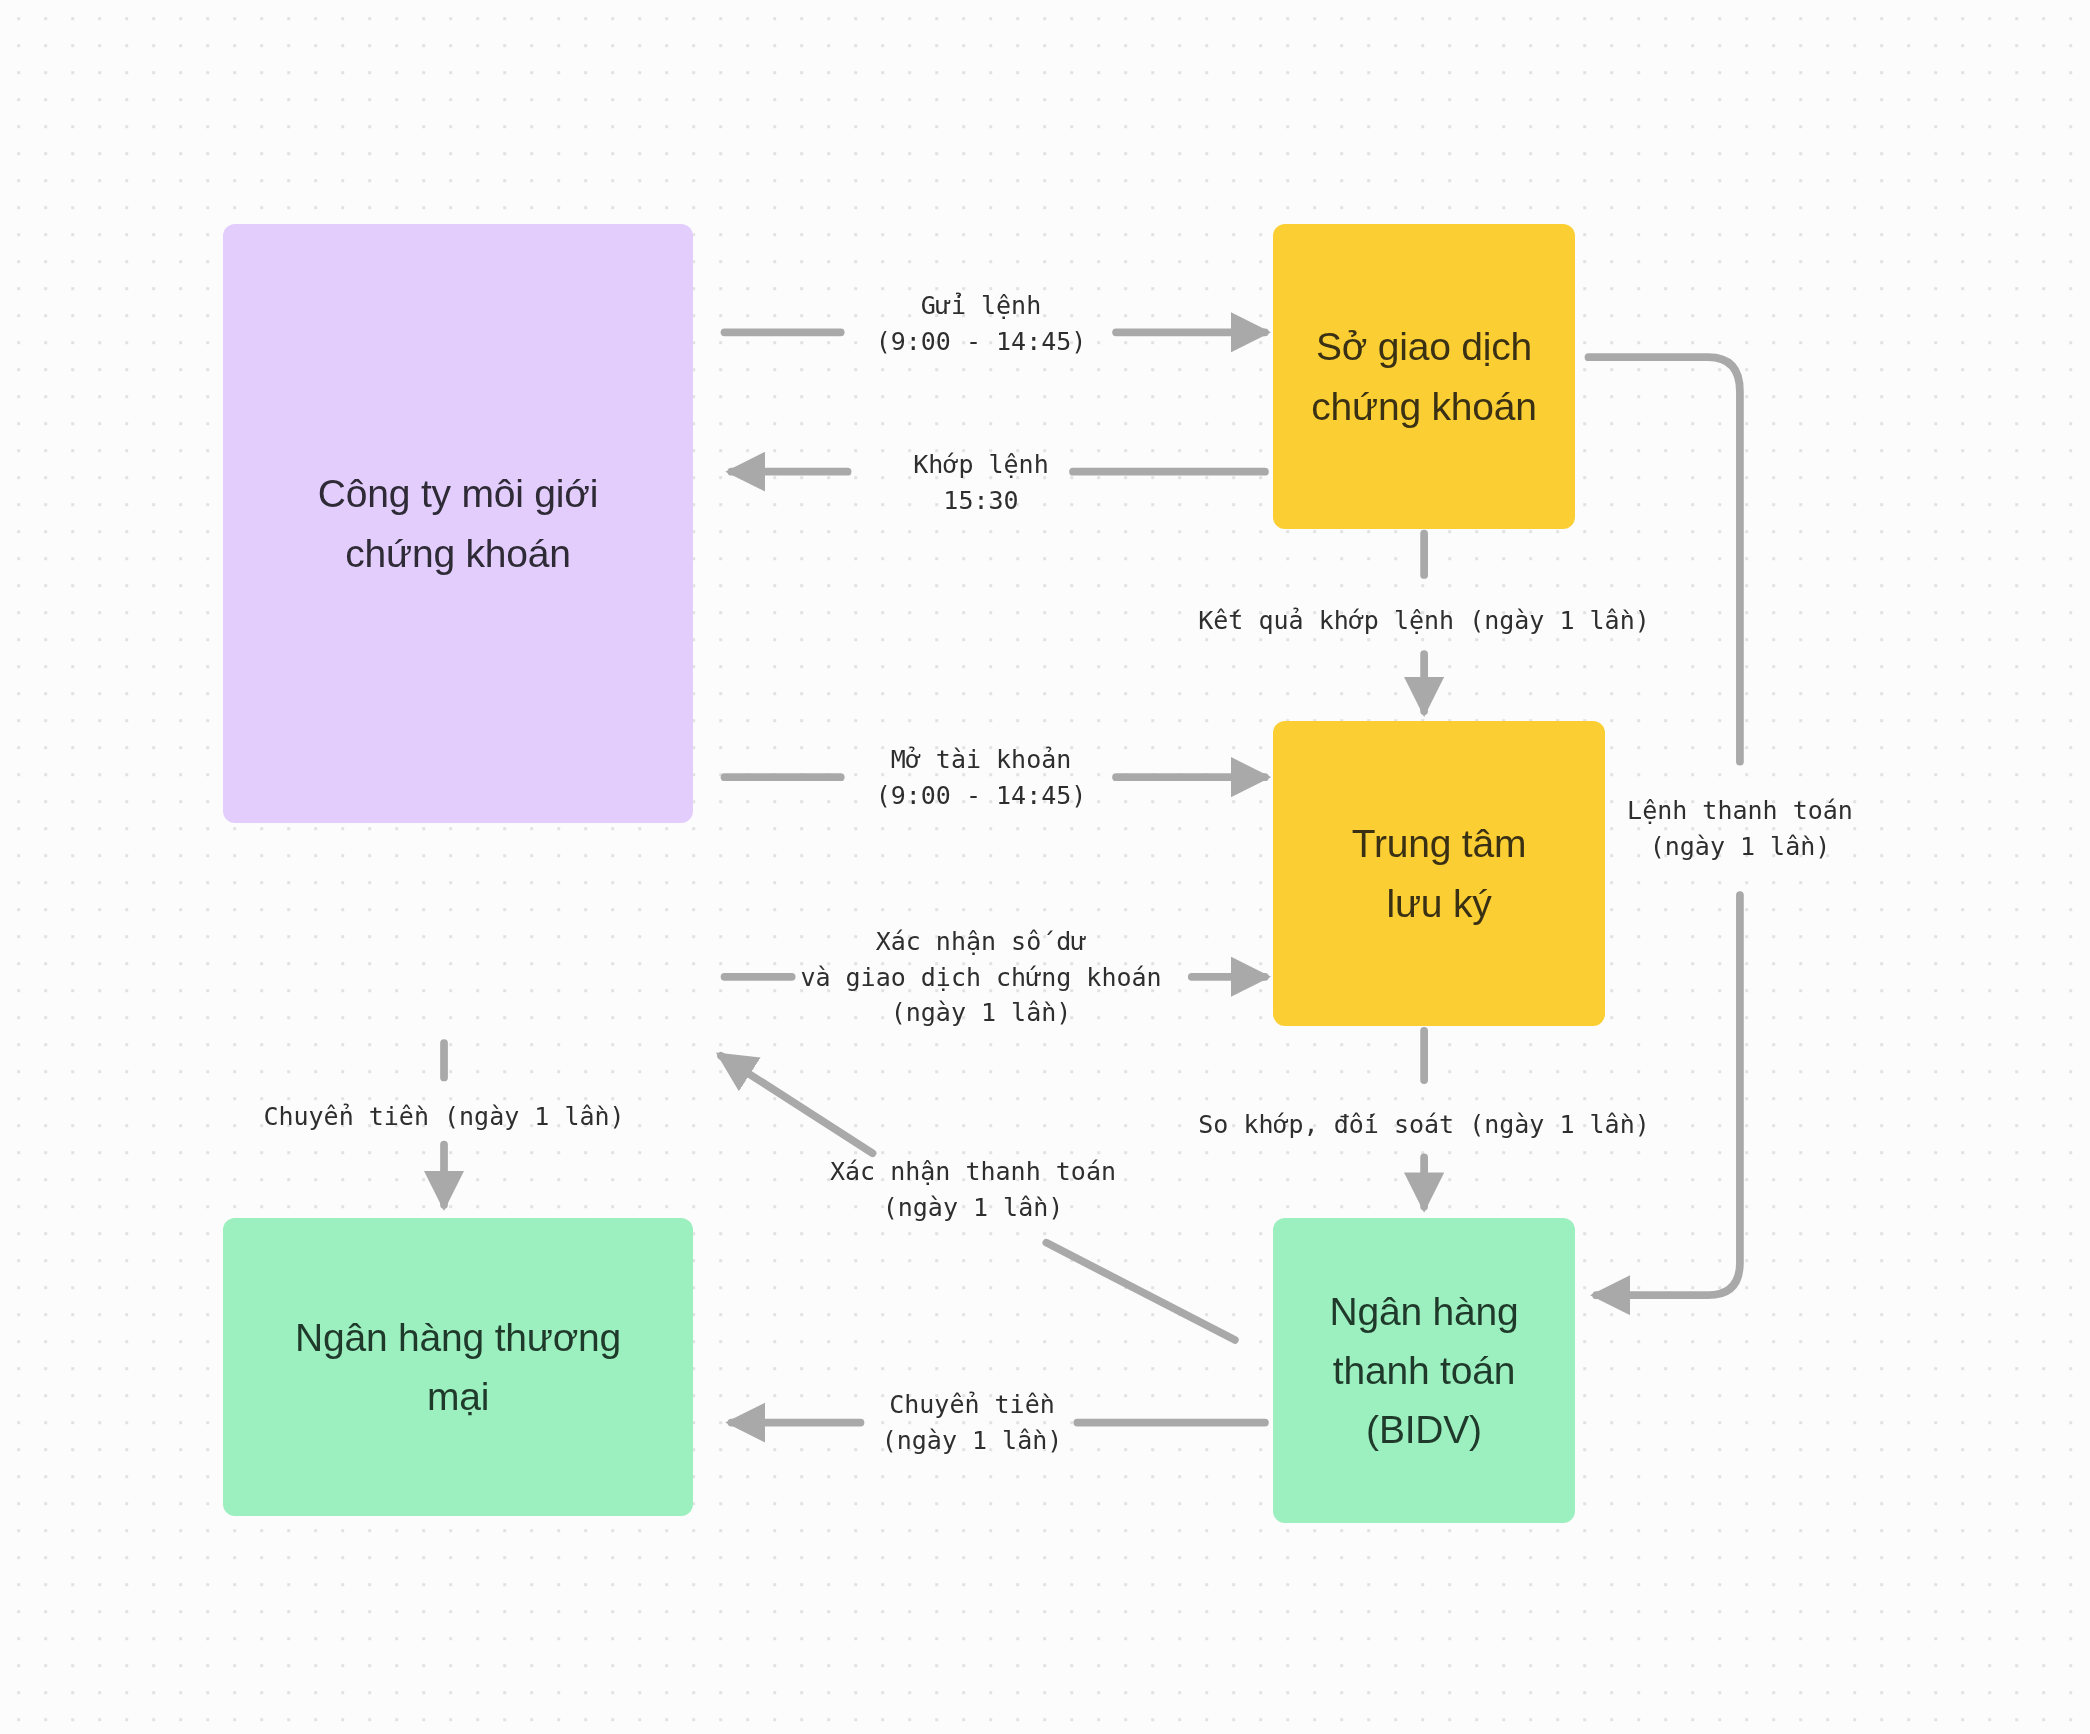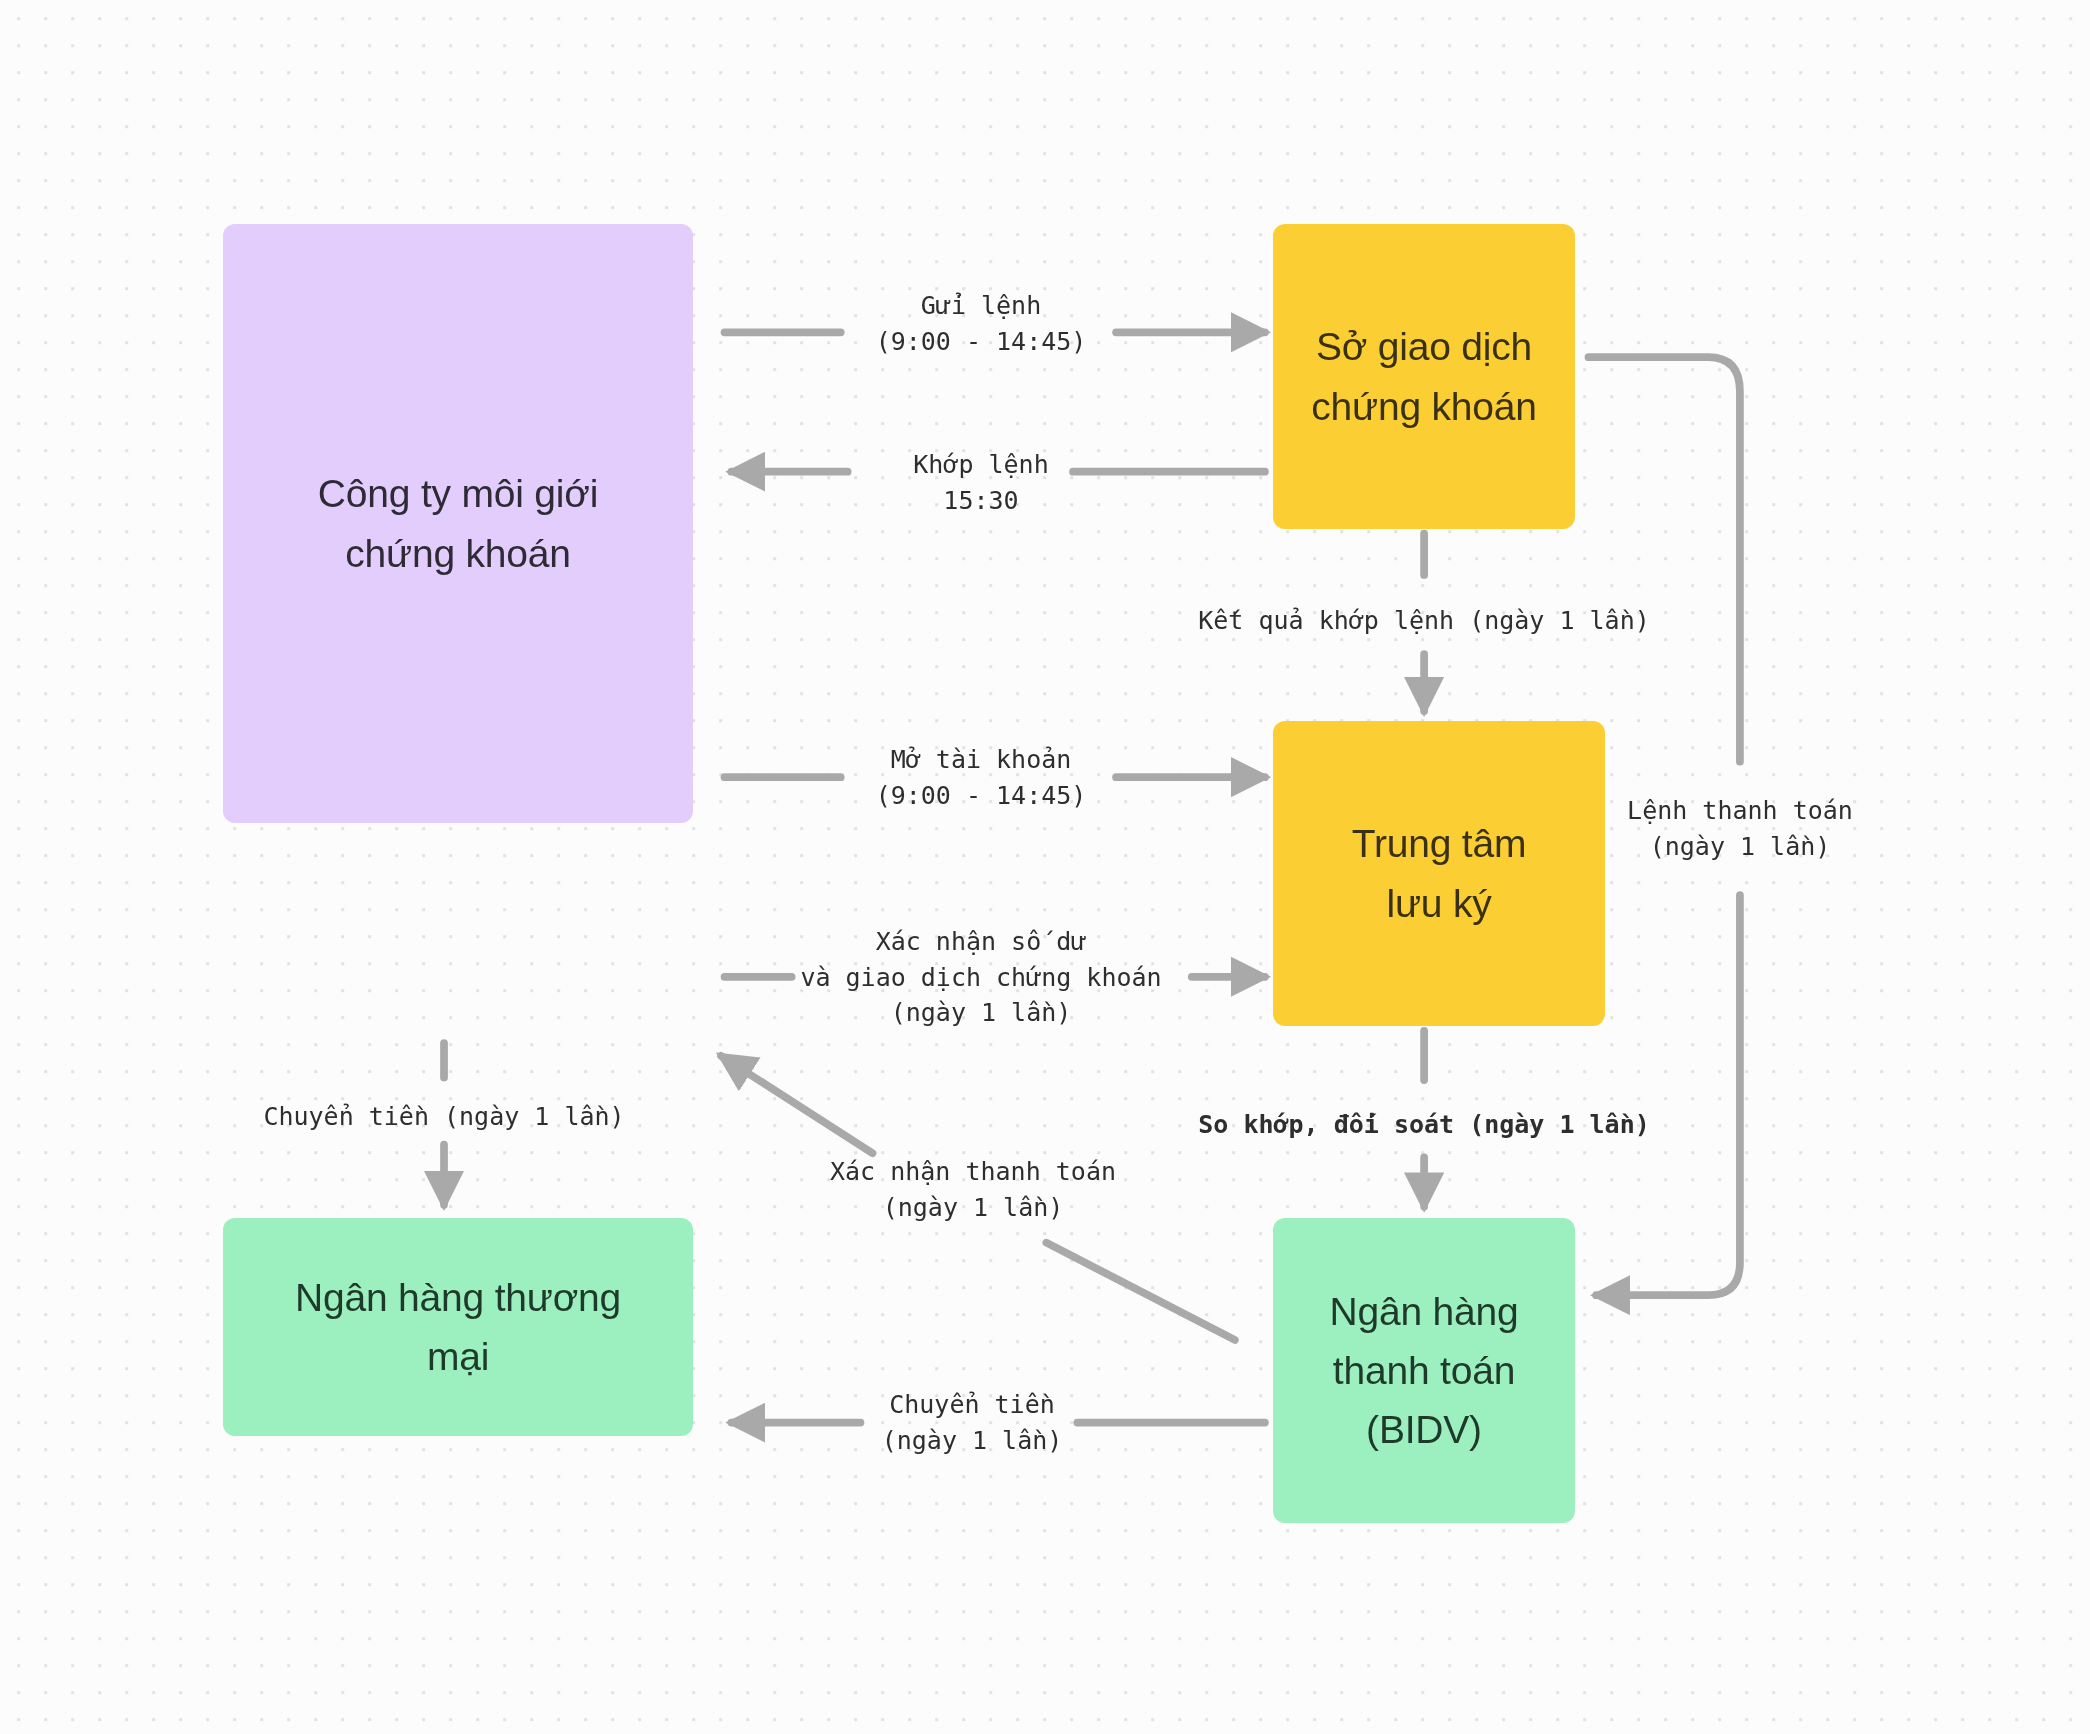--- a/index.html
+++ b/index.html
@@ -79,21 +79,21 @@
     width: 302px;
     height: 305px;
     background: #9cefbe;
     color: #1f3a2a;
     font-size: 39px;
   }
   .node-commercial-bank {
     left: 223px;
     top: 1218px;
     width: 470px;
-    height: 218px;
+    height: 298px;
     background: #9cefbe;
     color: #1f3a2a;
     font-size: 39px;
   }
   .edge-label {
     position: absolute;
     font-family: "DejaVu Sans Mono", "Liberation Mono", monospace;
     font-size: 25px;
     line-height: 1.42;
     color: #2e2e2e;
@@ -103,21 +103,21 @@
     transform: translate(-50%, -50%);
   }
   .lbl-send-order      { left: 981px; top: 323px; }
   .lbl-match-order     { left: 981px; top: 482px; }
   .lbl-match-result    { left: 1424px; top: 621px; }
   .lbl-open-account    { left: 981px; top: 777px; }
   .lbl-confirm-balance { left: 981px; top: 977px; }
   .lbl-payment-order   { left: 1740px; top: 828px; }
   .lbl-transfer-down   { left: 444px; top: 1117px; }
   .lbl-confirm-payment { left: 973px; top: 1189px; }
-  .lbl-reconcile       { left: 1424px; top: 1125px; font-weight: bold; }
+  .lbl-reconcile       { left: 1424px; top: 1125px; }
   .lbl-transfer-left   { left: 972px; top: 1422px; }
 </style>
 </head>
 <body>
 
 <div id="canvas">
 
   <svg id="edge-layer" viewBox="0 0 2430 2016" width="2091" height="1735">
     <defs>
       <marker id="arrowhead" markerWidth="5.2" markerHeight="5.2" refX="4.4" refY="2.6" orient="auto" markerUnits="strokeWidth">

